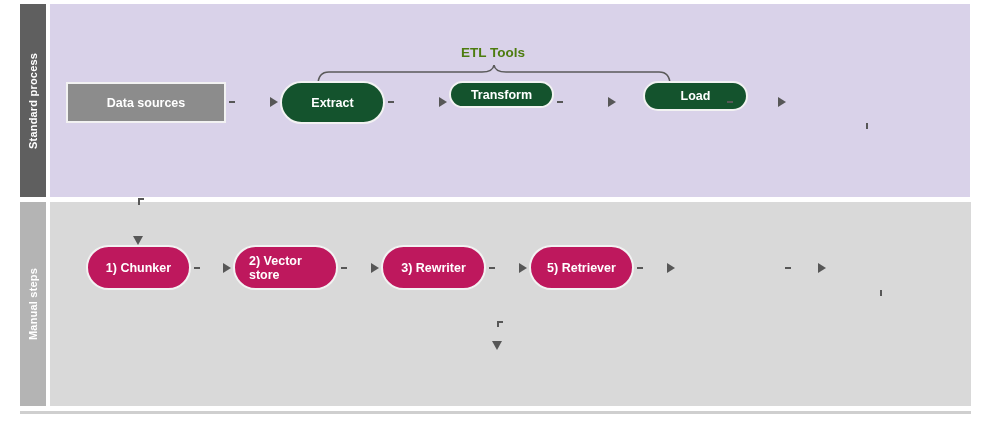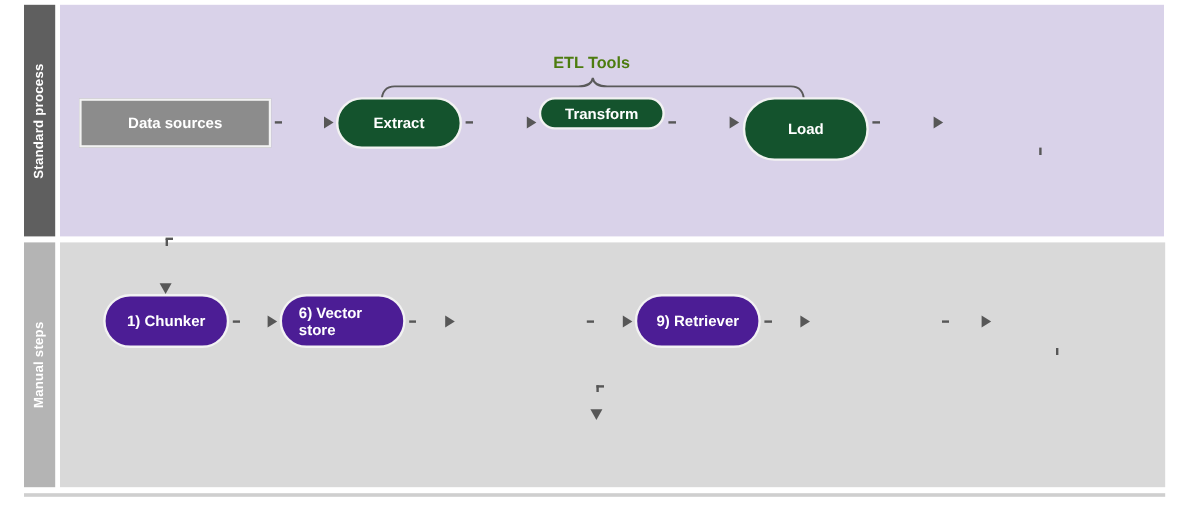--- a/index.html
+++ b/index.html
@@ -85,21 +85,21 @@
   .node.rect {
     border-radius: 0;
     background: #8C8C8C;
   }
   .node.pill-etl {
     border-radius: 999px;
     background: #14532d;
   }
   .node.pill-step {
     border-radius: 999px;
-    background: #4c1d95;
+    background: #be185d;
   }
   .node.rect-warn {
     border-radius: 0;
     background: #FCD96B;
     border: 2px solid #F7F2E4;
     font-size: 13px;
   }
 
   
   .conn {
@@ -152,21 +152,21 @@
   <svg class="brace-svg" style="left:316px; top:64px;" width="356" height="22">
     <path d="M2,21 Q2,8 13,8 L166,8 Q177,8 178,1 Q179,8 190,8 L343,8 Q354,8 354,21" fill="none" stroke="#5A5A5A" stroke-width="1.6" stroke-linecap="round"></path>
   </svg>
 
   <div class="node rect" style="left:66px; top:82px; width:160px; height:41px;">Data sources</div>
 
   <div class="node pill-etl" style="left:280px; top:81px; width:105px; height:43px;">Extract</div>
 
   <div class="node pill-etl" style="left:449px; top:81px; width:105px; height:27px;">Transform</div>
 
-  <div class="node pill-etl" style="left:619px; top:81px; width:105px; height:53px;">Load</div>
+  <div class="node pill-etl" style="left:643px; top:81px; width:105px; height:30px;">Load</div>
 
 
   <div class="conn" style="left:229px; top:101px; width:42px;"></div>
   <div class="arrow-r" style="left:270px; top:97px;"></div>
 
   <div class="conn" style="left:388px; top:101px; width:52px;"></div>
   <div class="arrow-r" style="left:439px; top:97px;"></div>
 
   <div class="conn" style="left:557px; top:101px; width:52px;"></div>
   <div class="arrow-r" style="left:608px; top:97px;"></div>
@@ -174,24 +174,25 @@
   <div class="conn" style="left:727px; top:101px; width:52px;"></div>
   <div class="arrow-r" style="left:778px; top:97px;"></div>
 
   <div class="conn-v" style="left:866px; top:123px; height:76px;"></div>
   <div class="conn" style="left:138px; top:198px; width:729px;"></div>
   <div class="conn-v" style="left:138px; top:199px; height:40px;"></div>
   <div class="arrow-d" style="left:133px; top:236px;"></div>
 
   <div class="node pill-step" style="left:86px; top:245px; width:105px; height:45px;">1) Chunker</div>
 
-  <div class="node pill-step" style="left:233px; top:245px; width:105px; height:45px; padding:0 14px;">6) Vector store</div>
-
-
-  <div class="node pill-step" style="left:529px; top:245px; width:105px; height:45px;">9) Retriever</div>
+  <div class="node pill-step" style="left:233px; top:245px; width:105px; height:45px; padding:0 14px;">2) Vector store</div>
+
+  <div class="node pill-step" style="left:381px; top:245px; width:105px; height:45px;">3) Rewriter</div>
+
+  <div class="node pill-step" style="left:529px; top:245px; width:105px; height:45px;">5) Retriever</div>
 
 
 
   <div class="conn" style="left:194px; top:267px; width:30px;"></div>
   <div class="arrow-r" style="left:223px; top:263px;"></div>
 
   <div class="conn" style="left:341px; top:267px; width:30px;"></div>
   <div class="arrow-r" style="left:371px; top:263px;"></div>
 
   <div class="conn" style="left:489px; top:267px; width:30px;"></div>

